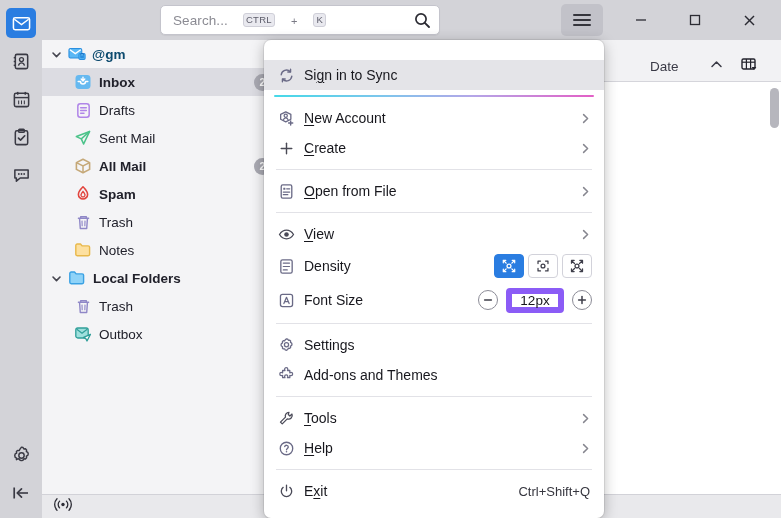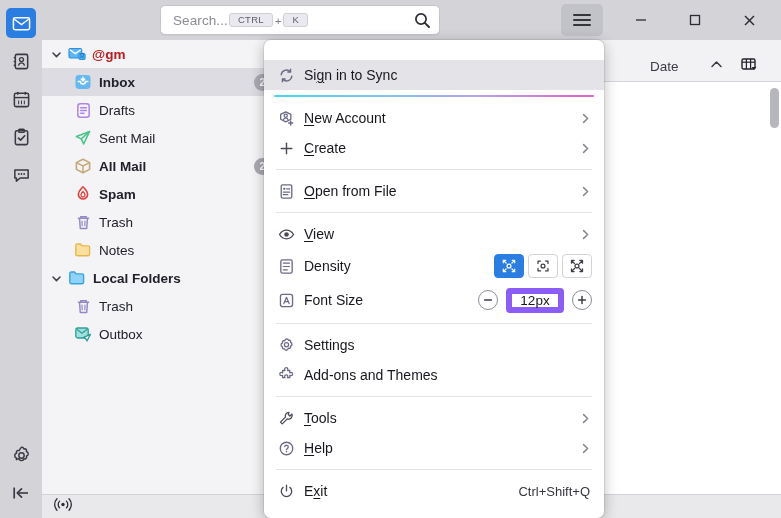--- a/index.html
+++ b/index.html
@@ -19,21 +19,21 @@
   .search-wrap {
     position: absolute; left: 160px; top: 5px; width: 280px; height: 30px;
     background: #fff; border: 1px solid #c4c4cc; border-radius: 5px;
     display: flex; align-items: center; padding: 0 8px 0 12px;
     box-shadow: 0 1px 1px rgba(0,0,0,.05);
   }
   .search-ph { font-size: 13.5px; color: #8b8b93; letter-spacing: .1px; }
   .kbd {
     display: inline-block; font-size: 9.5px; font-family: "Liberation Sans", sans-serif;
     color: #5e5e6b; background: #e9e9ef; border: 1px solid #cfcfd8;
-    border-radius: 3px; padding: 1px 8px; margin: 0 1px; line-height: 1.05;
+    border-radius: 3px; padding: 1px 2px; margin: 0 15px; line-height: 1.05;
     vertical-align: 1.5px; letter-spacing: .3px;
   }
   .kbd-plus { font-size: 11px; color: #7a7a85; margin: 0 1px; }
   .search-icon { margin-left: auto; display: flex; }
 
   .hamburger {
     position: absolute; left: 561px; top: 4px; width: 42px; height: 32px;
     background: #c2c2c9; border-radius: 5px;
     display: flex; flex-direction: column; justify-content: center;
     align-items: center; gap: 3.5px;
@@ -73,21 +73,21 @@
   .frow.sel { background: #dcdce2; }
   .twisty { width: 20px; display: flex; align-items: center; justify-content: center; }
   .ficon { width: 22px; display: flex; align-items: center; justify-content: center; }
   .flabel { margin-left: 5px; white-space: nowrap; overflow: hidden; }
   .flabel.bold { font-weight: bold; }
   .badge {
     position: absolute; right: 6px; width: 17px; height: 17px; border-radius: 50%;
     background: #a9a9b2; color: #fff; font-size: 10.5px; font-weight: bold;
     display: flex; align-items: center; justify-content: center;
   }
-  .acct-label { margin-left: 4px; font-weight: bold; font-size: 13.5px; color: #b91c1c; }
+  .acct-label { margin-left: 4px; font-weight: bold; font-size: 13.5px; color: #0c4a6e; }
 
   
   .ind0 { padding-left: 4px; }
   .ind1 { padding-left: 30px; }
 
   
   .listpane {
     position: absolute; left: 278px; top: 40px; right: 0; height: 454px;
     background: #f2f2f4;
   }

